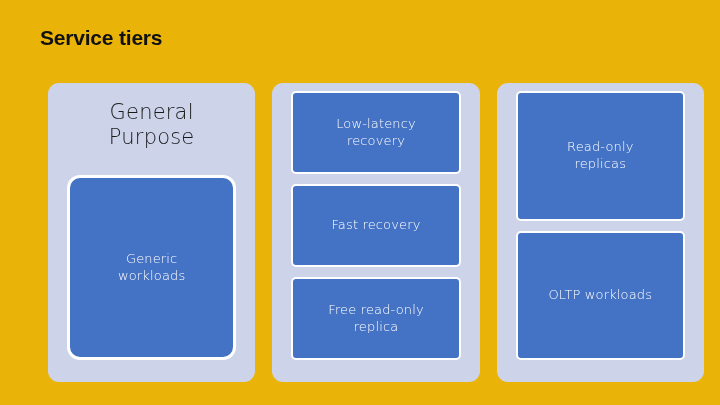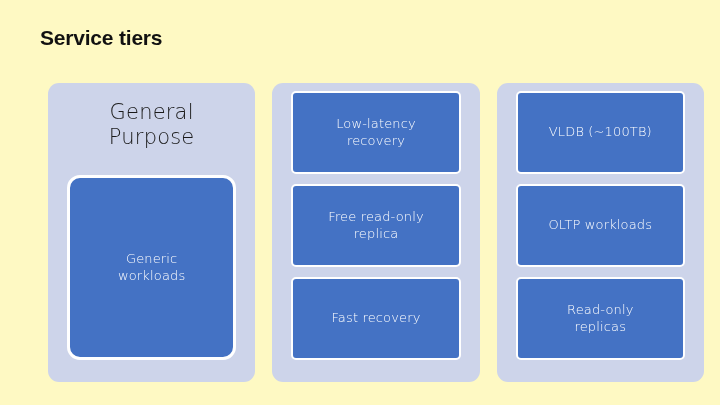--- a/index.html
+++ b/index.html
@@ -13,21 +13,21 @@
     font-family: "DejaVu Sans", sans-serif;
     overflow: hidden;
     position: relative;
   }
 
   #slide {
     position: absolute;
     inset: 0;
     width: 720px;
     height: 405px;
-    background: #fef9c3;
+    background: #eab308;
   }
 
   
   #slide-title {
     position: absolute;
     left: 40px;
     top: 26px;
     font-family: "Liberation Sans", sans-serif;
     font-size: 21px;
     font-weight: 600;
@@ -142,38 +142,35 @@
       </div>
     </div>
 
     <div class="tier-card">
       <div class="tier-body">
         <div class="tier-chip">
           <div class="tier-chip-text">Low-latency
 recovery</div>
         </div>
         <div class="tier-chip">
+          <div class="tier-chip-text">Fast recovery</div>
+        </div>
+        <div class="tier-chip">
           <div class="tier-chip-text">Free read-only
 replica</div>
-        </div>
-        <div class="tier-chip">
-          <div class="tier-chip-text">Fast recovery</div>
         </div>
       </div>
     </div>
 
     <div class="tier-card">
       <div class="tier-body">
         <div class="tier-chip">
-          <div class="tier-chip-text">VLDB (~100TB)</div>
+          <div class="tier-chip-text">Read-only
+replicas</div>
         </div>
         <div class="tier-chip">
           <div class="tier-chip-text">OLTP workloads</div>
-        </div>
-        <div class="tier-chip">
-          <div class="tier-chip-text">Read-only
-replicas</div>
         </div>
       </div>
     </div>
 
   </div>
 </div>
 
 </body></html>

